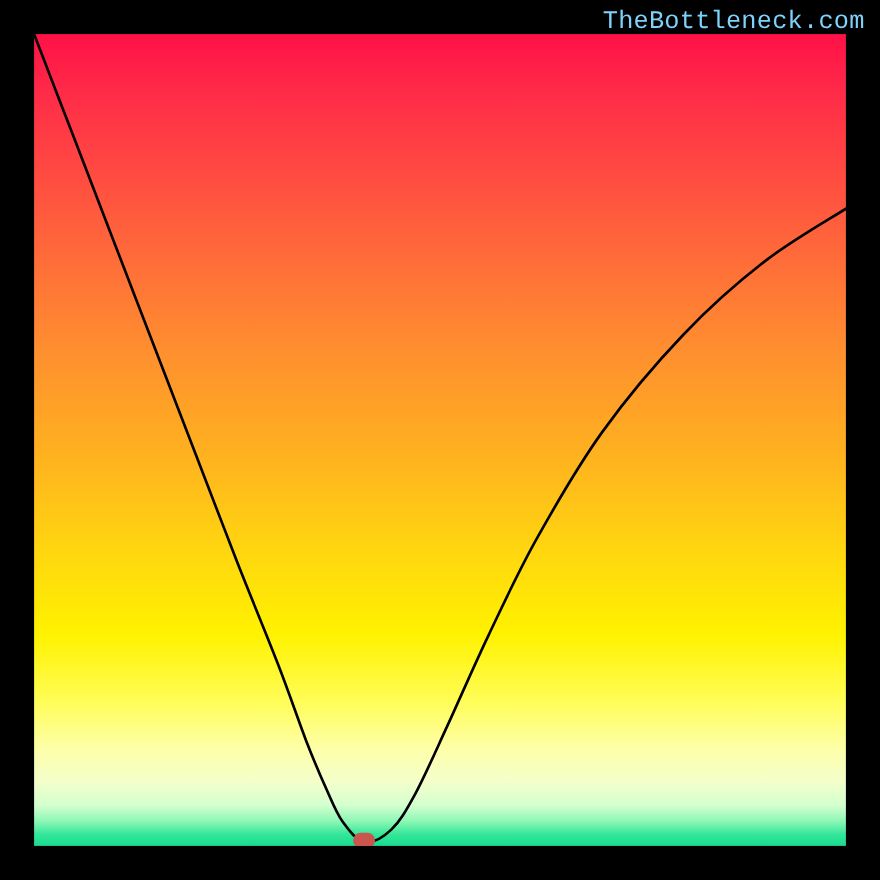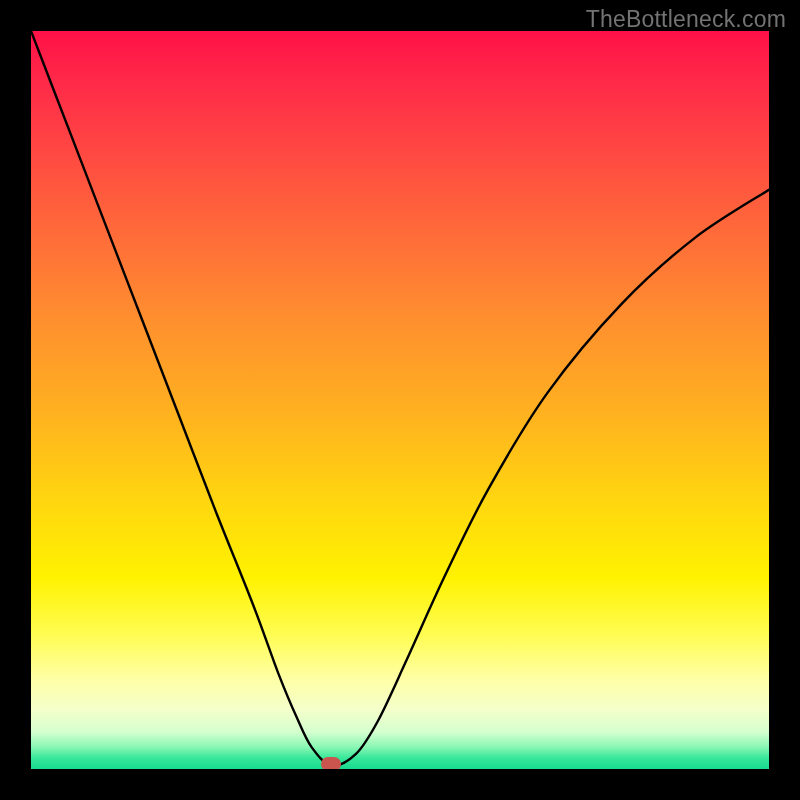--- a/index.html
+++ b/index.html
@@ -60,25 +60,25 @@
     width: 20px;
     height: 14px;
     border-radius: 7px;
     background: #c9554e;
     transform: translate(-50%, -50%);
   }
   .watermark {
     position: absolute;
     top: 6px;
     right: 14px;
-    color: #737373;
+    color: #7dd3fc;
     font-size: 23px;
     font-weight: 400;
     letter-spacing: 0.2px;
-    font-family: Liberation Sans, sans-serif;
+    font-family: Liberation Mono, monospace;
   }
 </style>
 </head>
 <body>
 
 <div class="frame">
 
   <div class="watermark">TheBottleneck.com</div>
 
   <div class="plot-area">

